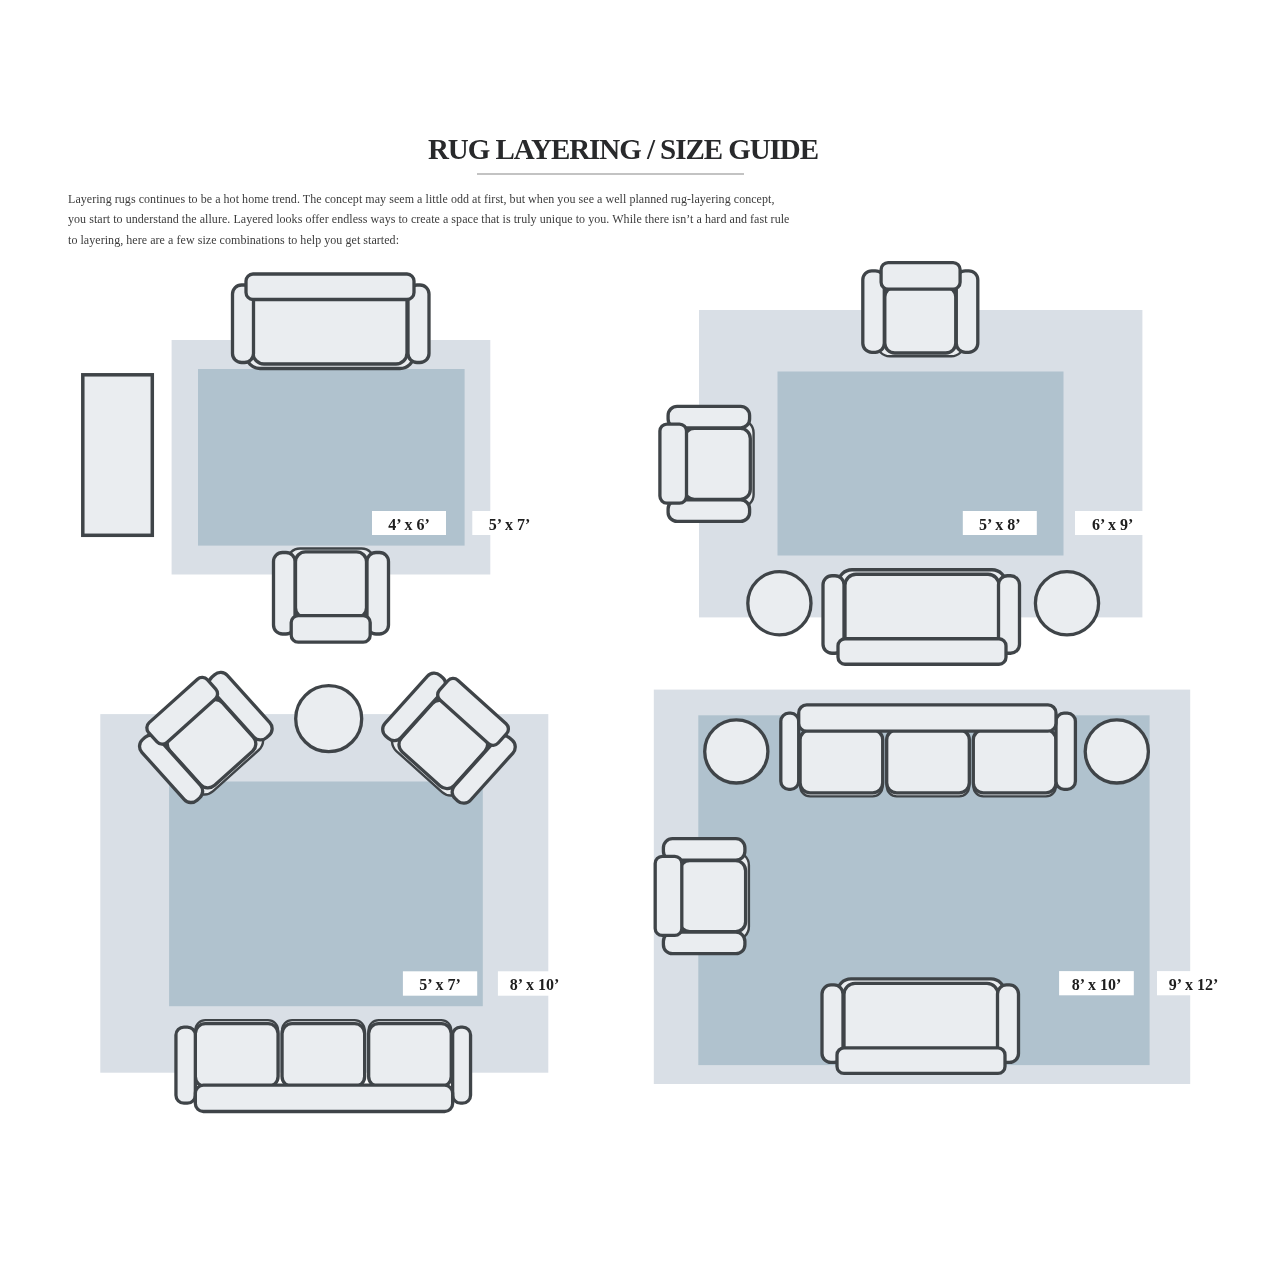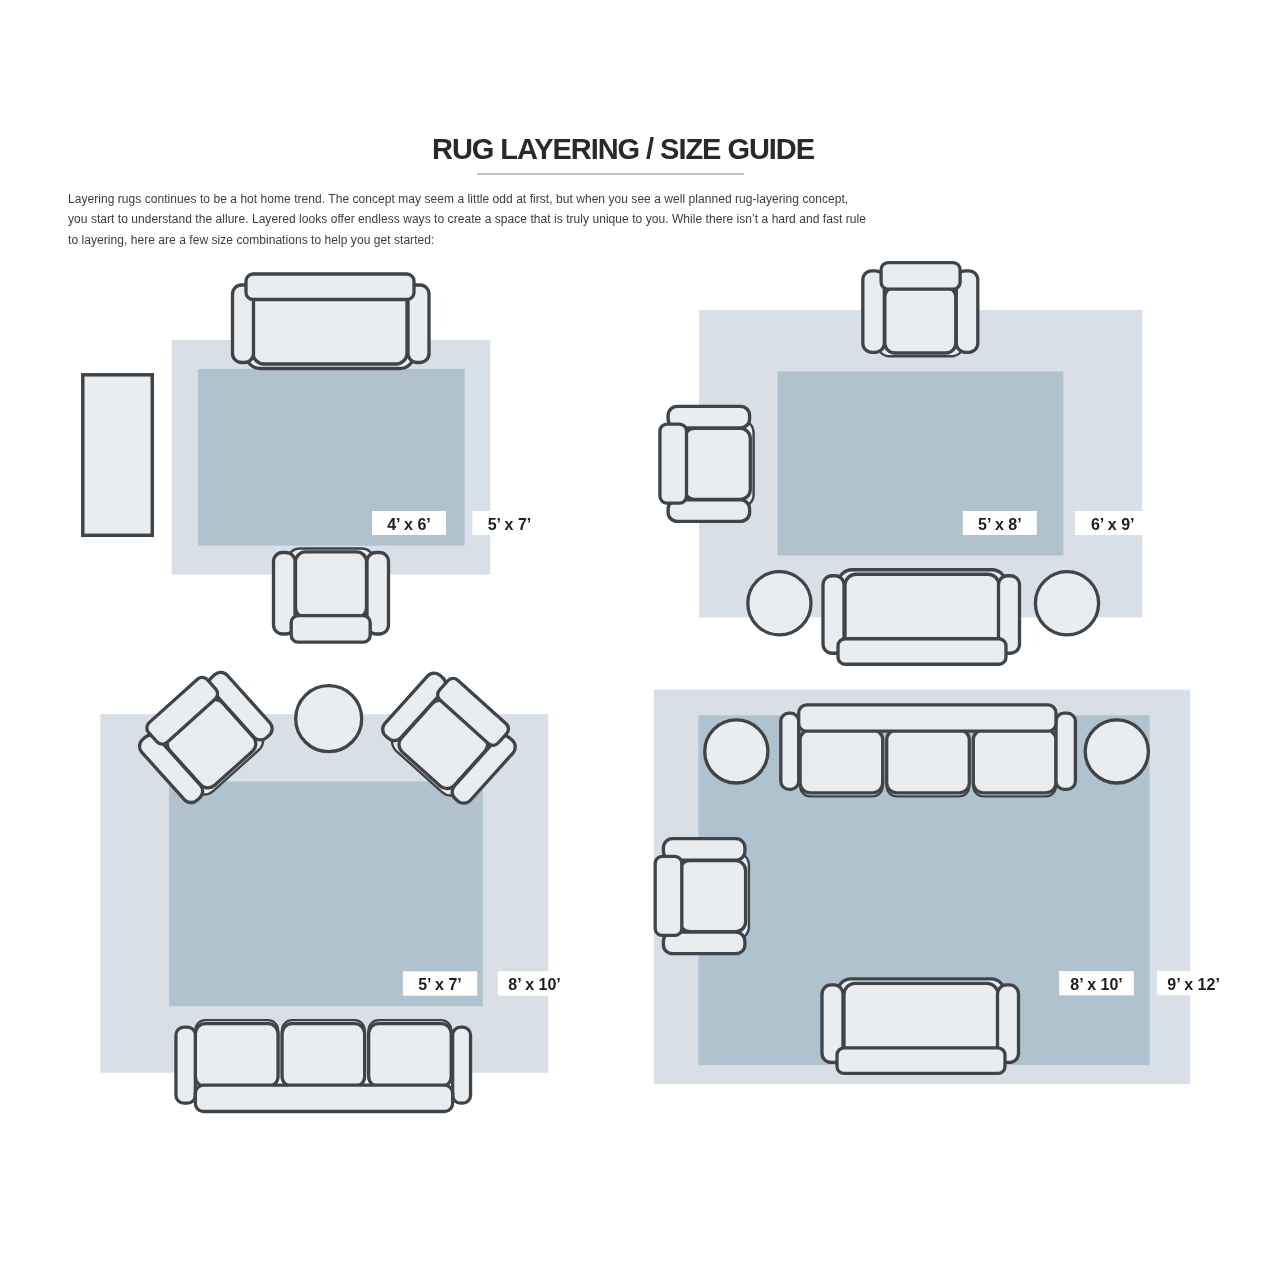--- a/index.html
+++ b/index.html
@@ -1,17 +1,17 @@
 <!DOCTYPE html>
 <html><head>
 <meta charset="utf-8">
 <style>
   html,body{margin:0;padding:0;background:#ffffff;}
   #page{position:relative;width:1265px;height:1265px;background:#ffffff;overflow:hidden;
-        font-family:Liberation Sans, sans-serif;}
+        font-family:Liberation Serif, serif;}
   #art{position:absolute;left:0;top:0;}
   .txt{position:absolute;color:#3c3c3c;font-size:12px;line-height:20.6px;letter-spacing:0.05px;white-space:nowrap;}
 </style>
 </head>
 <body>
 <div id="page">
 
   <div style="position:absolute;left:623px;top:132.5px;transform:translateX(-50%);
        font-size:29px;font-weight:bold;color:#28292b;letter-spacing:-1.05px;white-space:nowrap;">RUG LAYERING / SIZE GUIDE</div>
 

